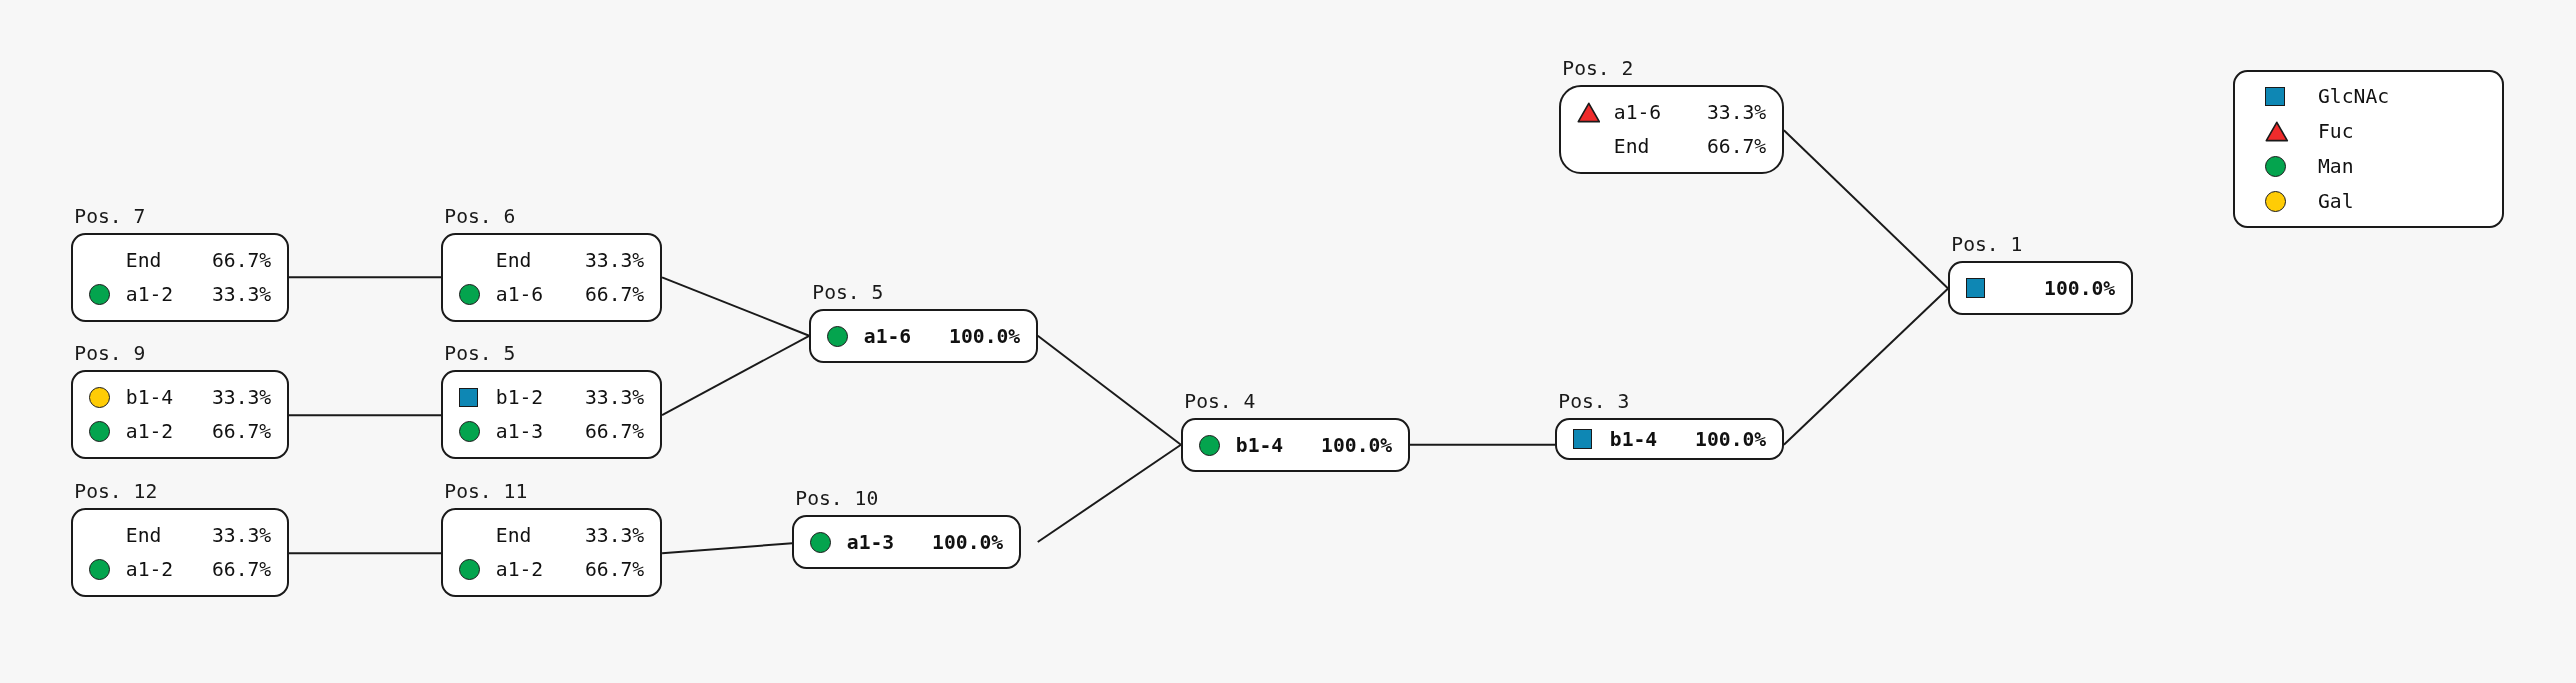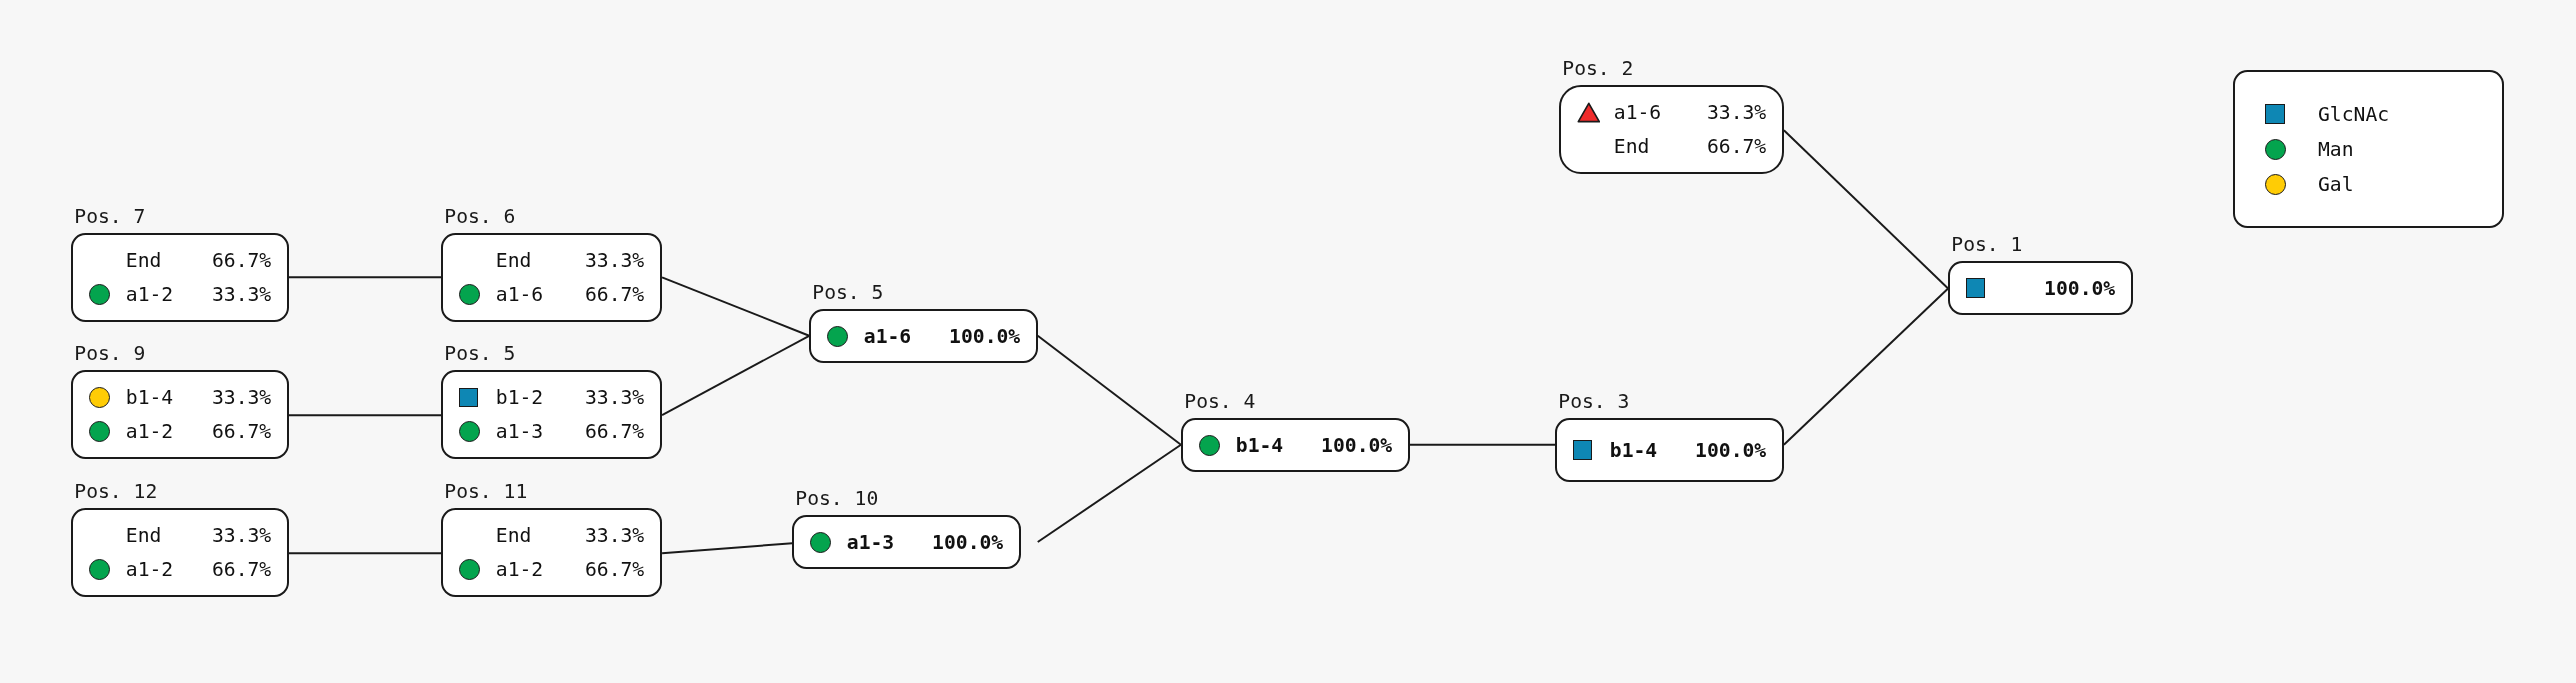--- a/index.html
+++ b/index.html
@@ -176,21 +176,21 @@
           </div>
           <div class="row">
             <div class="row-icon">
               <span></span>
             </div>
             <div class="row-label">End</div>
             <div class="row-pct">66.7%</div>
           </div>
         </div>
       </div>
-      <div class="node" id="node-pos3" style="left: 1555px; top: 418px; width: 229px; height: 64px;">
+      <div class="node" id="node-pos3" style="left: 1555px; top: 418px; width: 229px; height: 42px;">
         <div class="node-title">Pos. 3</div>
         <div class="node-rows">
           <div class="row">
             <div class="row-icon">
               <span class="sym sym-square" style="background: rgb(14, 135, 180);"></span>
             </div>
             <div class="row-label bold">b1-4</div>
             <div class="row-pct bold">100.0%</div>
           </div>
         </div>
@@ -349,20 +349,28 @@
 
   <div id="legend">
       <div class="legend-row">
         <div class="legend-icon">
           <span class="sym sym-square" style="background: rgb(14, 135, 180);"></span>
         </div>
         <div class="legend-label">GlcNAc</div>
       </div>
       <div class="legend-row">
         <div class="legend-icon">
+          <svg width="23.6" height="21" viewBox="0 0 36 32">
+            <polygon points="18,2 34,30 2,30" fill="#ef2b2b" stroke="#1a1a1a" stroke-width="2.5" stroke-linejoin="round"></polygon>
+          </svg>
+        </div>
+        <div class="legend-label">Fuc</div>
+      </div>
+      <div class="legend-row">
+        <div class="legend-icon">
           <span class="sym sym-circle" style="background: rgb(4, 164, 78);"></span>
         </div>
         <div class="legend-label">Man</div>
       </div>
       <div class="legend-row">
         <div class="legend-icon">
           <span class="sym sym-circle" style="background: rgb(255, 204, 5);"></span>
         </div>
         <div class="legend-label">Gal</div>
       </div>

